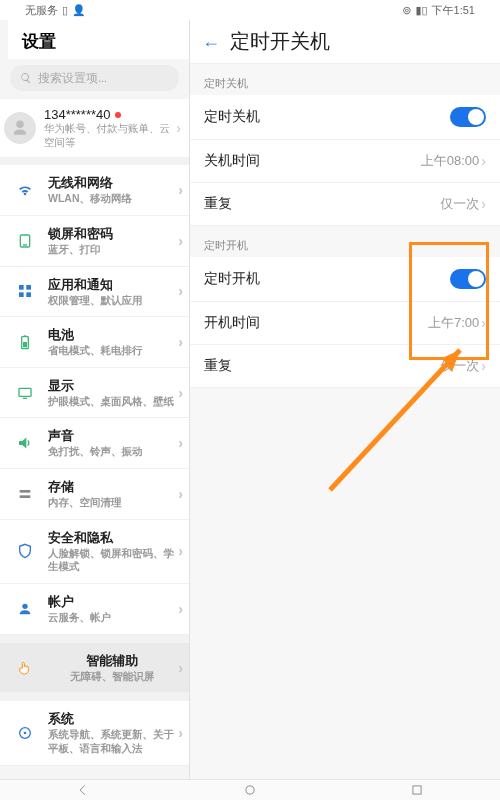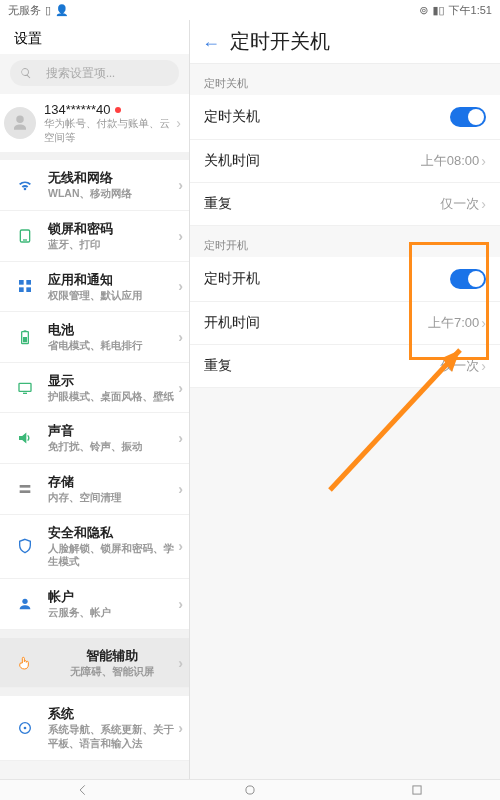--- a/index.html
+++ b/index.html
@@ -1,23 +1,23 @@
 <!DOCTYPE html>
 <html><head>
 <meta charset="utf-8">
 <style>
   * { box-sizing: border-box; margin: 0; padding: 0; }
   body { font-family: -apple-system, "Helvetica Neue", Arial, sans-serif; font-size: 13px; width: 500px; height: 800px; background: #f2f2f2; overflow: hidden; position: relative; color: #333; }
-  .statusbar { height: 20px; background: #fff; display: flex; align-items: center; justify-content: space-between; padding: 0 8px; font-size: 11px; color: #666; }
+  .statusbar { height: 20px; background: #fff; display: flex; align-items: center; justify-content: space-between; padding: 0 25px; font-size: 11px; color: #666; }
   .sb-left, .sb-right { display: flex; align-items: center; gap: 4px; }
   .columns { display: flex; height: 759px; }
   .left-pane { width: 190px; background: #f5f5f5; border-right: 1px solid #e0e0e0; overflow: hidden; display: flex; flex-direction: column; }
   .right-pane { flex: 1; background: #f7f7f7; display: flex; flex-direction: column; position: relative; }
-  .left-header { background: #fff; padding: 10px 14px 6px 14px; font-size: 14px; font-weight: 400; color: #000; }
-  .search-box { margin: 6px 10px 8px 10px; background: #ececec; border-radius: 14px; height: 26px; display: flex; align-items: center; padding: 0 10px; color: #aaa; font-size: 12px; gap: 14px; font-family: Liberation Serif, serif; }
+  .left-header { background: #fff; padding: 10px 14px 6px 14px; font-size: 17px; font-weight: 700; color: #000; margin-left: 8px; }
+  .search-box { margin: 6px 10px 8px 10px; background: #ececec; border-radius: 14px; height: 26px; display: flex; align-items: center; padding: 0 10px; color: #aaa; font-size: 12px; gap: 6px; font-family: Liberation Serif, serif; }
   .search-box svg { width: 12px; height: 12px; fill: #aaa; }
   .account-row { background: #fff; display: flex; align-items: center; padding: 8px 8px 8px 4px; border-bottom: 8px solid #f2f2f2; }
   .avatar { width: 32px; height: 32px; border-radius: 50%; background: #e3e3e3; display: flex; align-items: center; justify-content: center; margin-right: 8px; }
   .avatar svg { width: 18px; height: 18px; fill: #bdbdbd; }
   .account-text { flex: 1; }
   .account-title { font-size: 13px; color: #222; display: flex; align-items: center; gap: 4px; }
   .dot-red { width: 6px; height: 6px; border-radius: 50%; background: #ff4040; }
   .account-sub { font-size: 10.5px; color: #999; line-height: 1.3; }
   .chev { color: #c6c6c6; font-size: 14px; padding-left: 2px; }
   .menu-list { background: #fff; }

